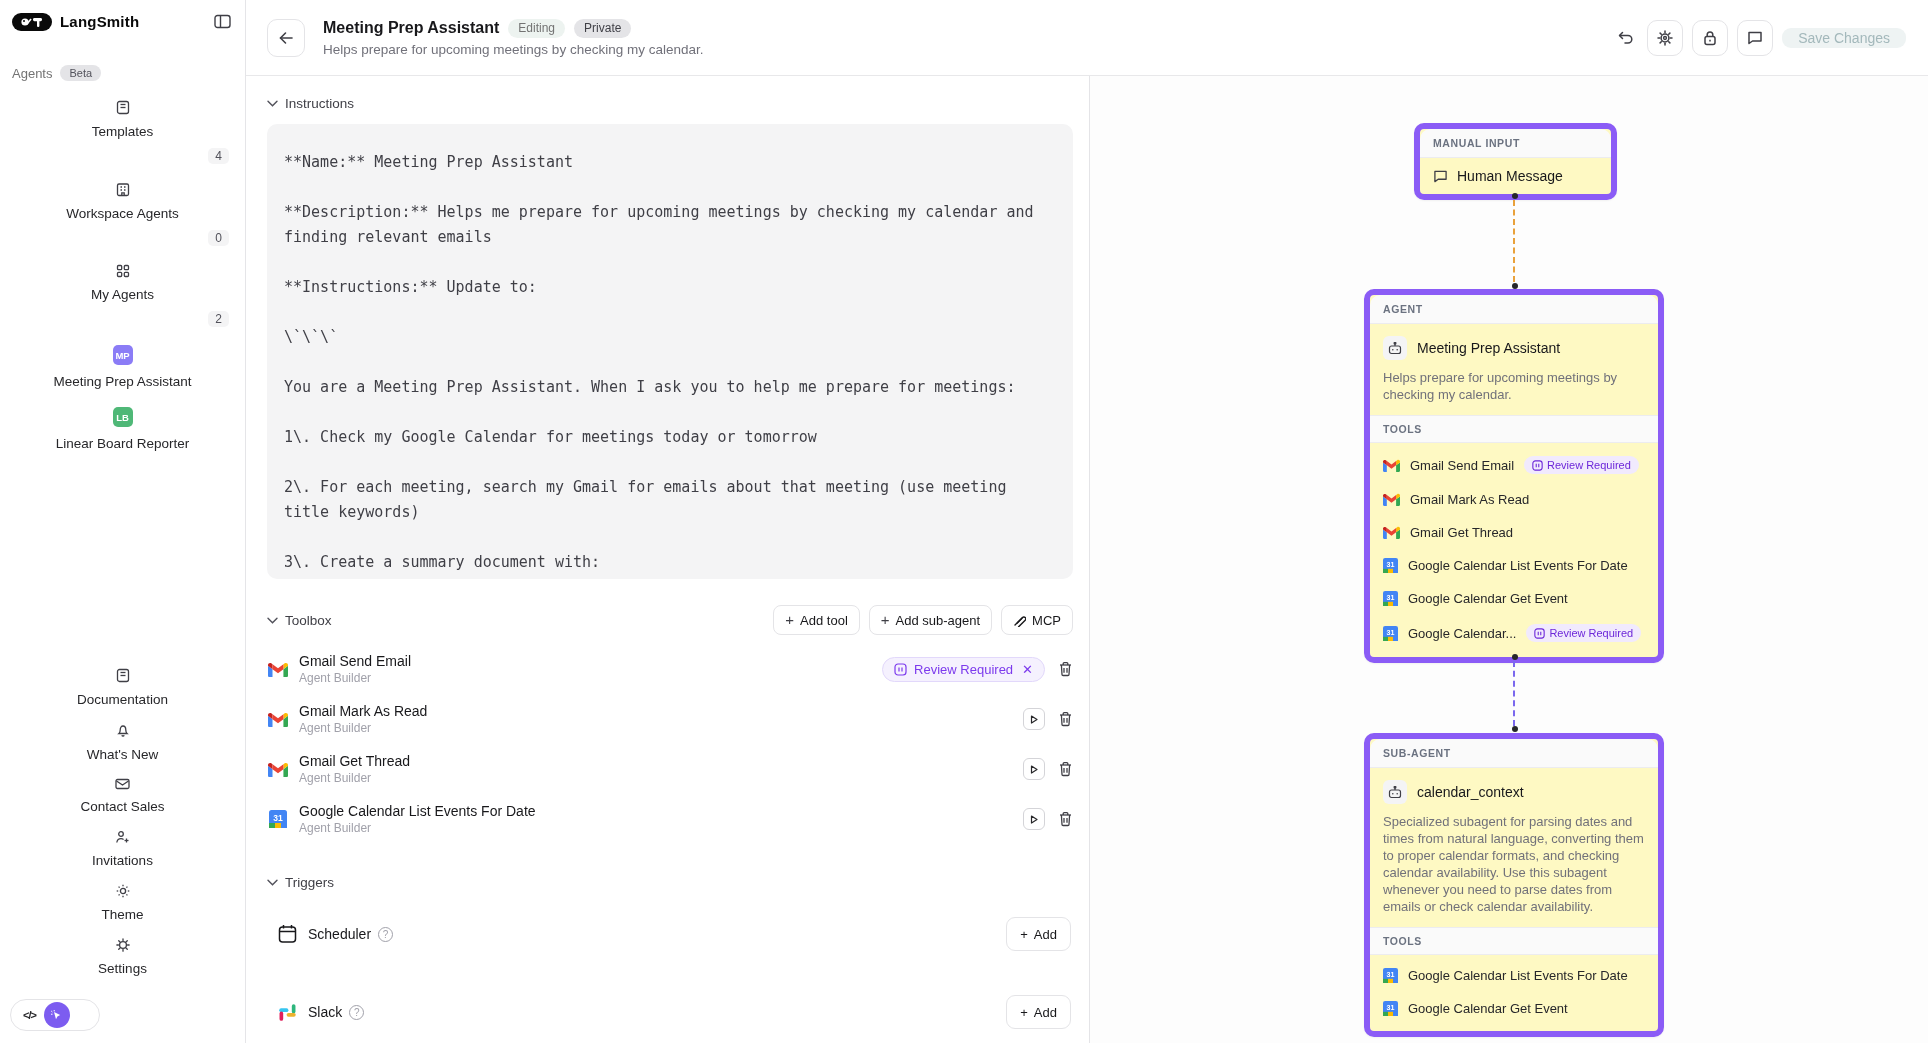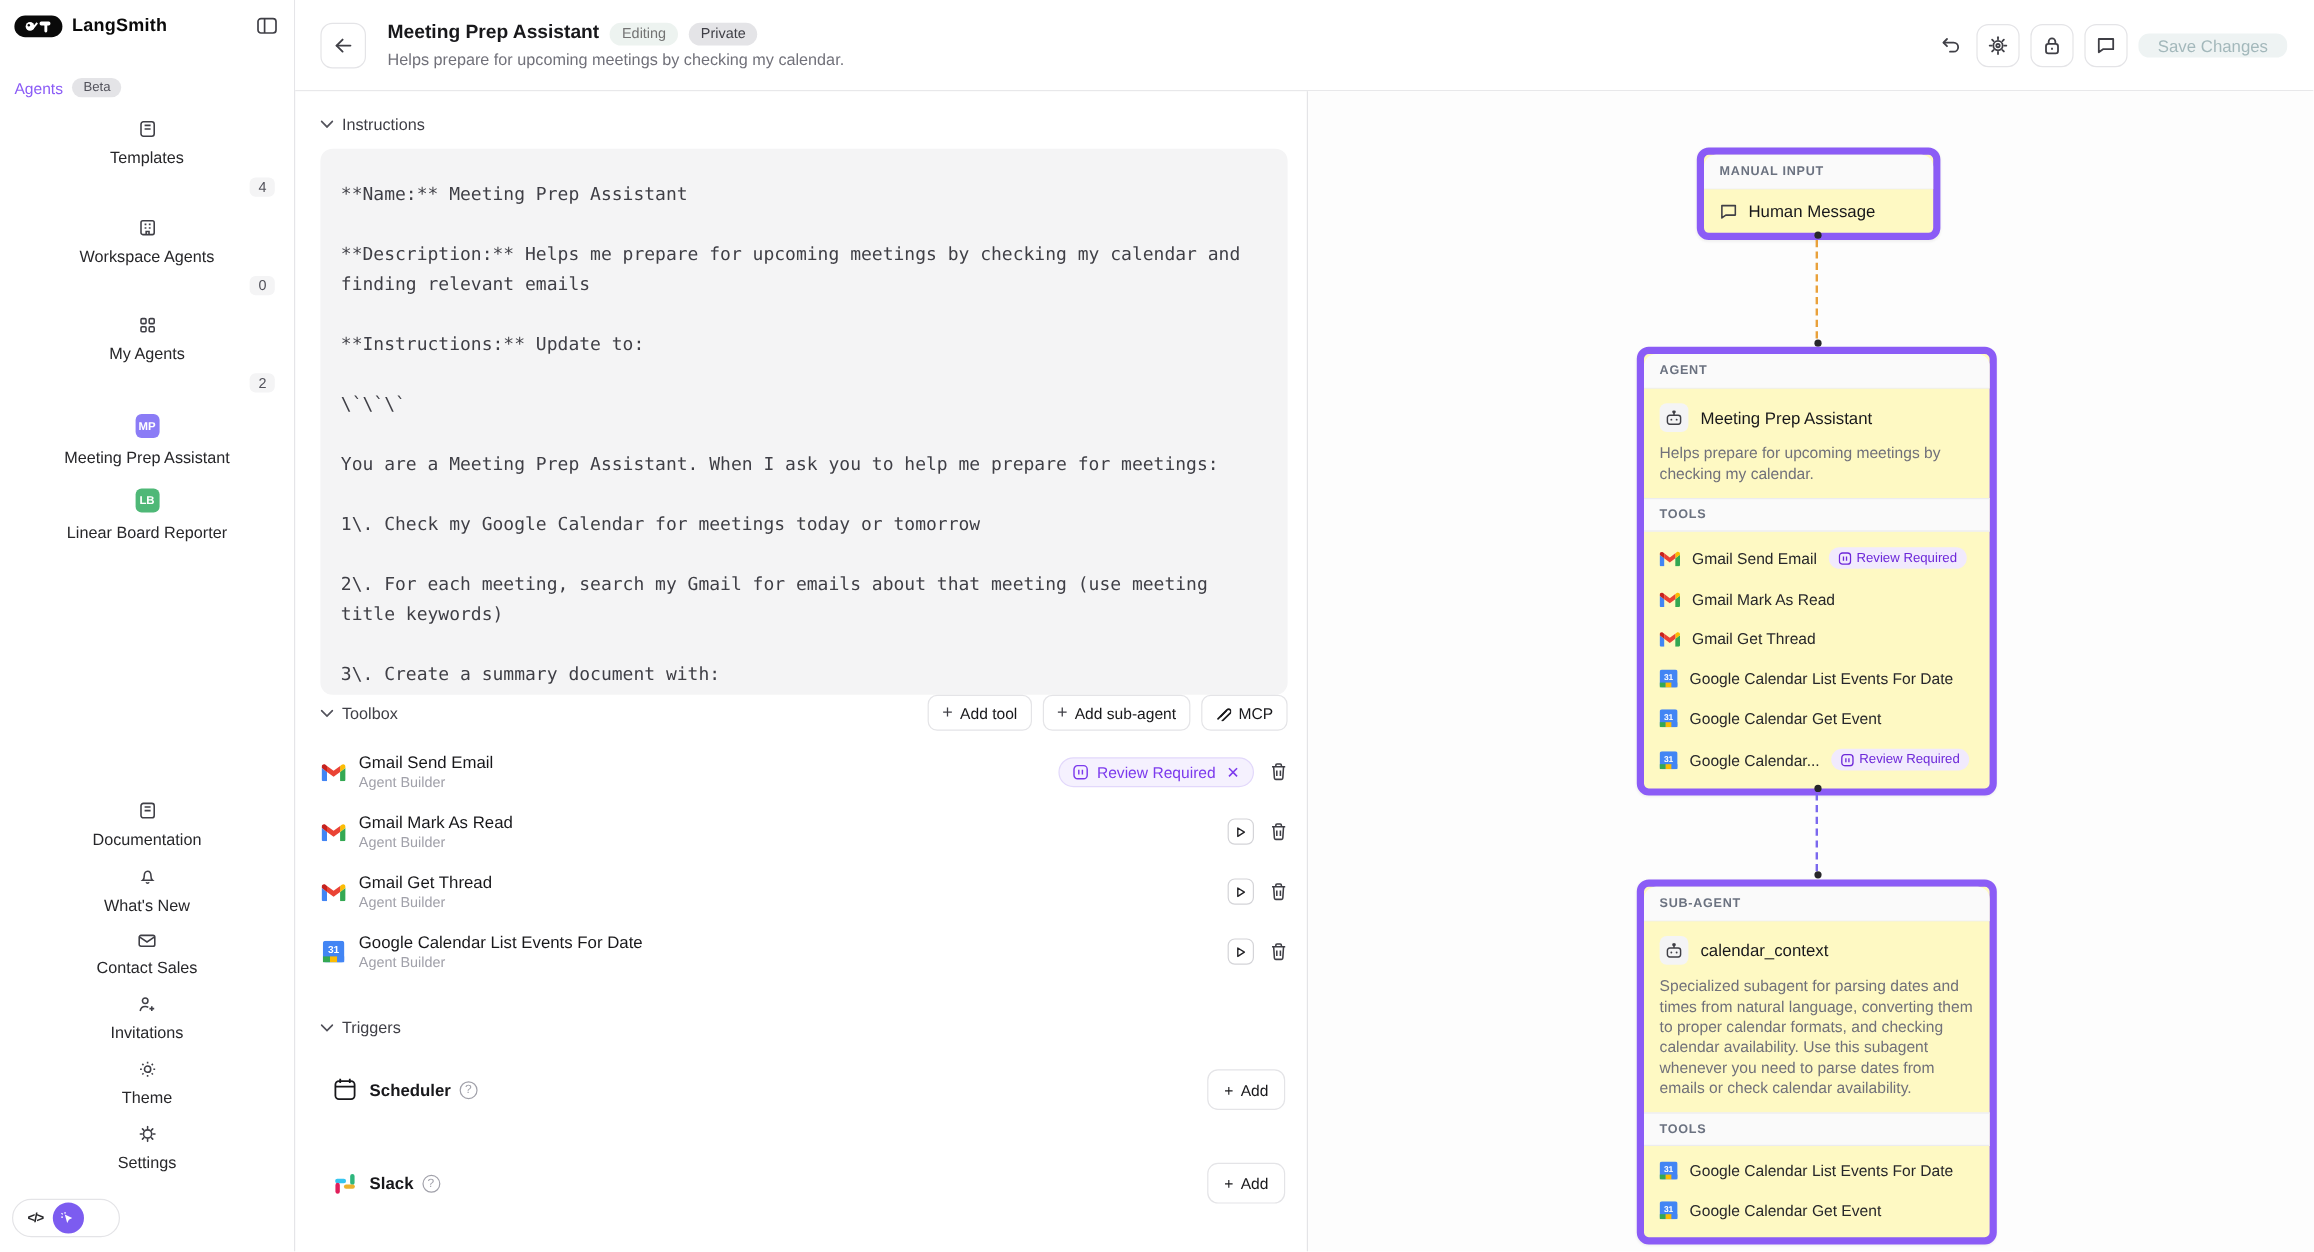--- a/index.html
+++ b/index.html
@@ -7,21 +7,21 @@
   body { font-family:"Liberation Sans", sans-serif; background:#fff; color:#18181b; display:flex; }
   svg { display:block; }
 
   
   .sidebar { width:246px; min-width:246px; height:100%; border-right:1px solid #e5e5e8; display:flex; flex-direction:column; padding:10px 10px 12px 10px; background:#fff; }
   .brand-row { display:flex; align-items:center; gap:8px; padding:2px 2px 0 2px; }
   .logo-pill { width:40px; height:18px; background:#0a0a0a; border-radius:9px; display:flex; align-items:center; justify-content:center; }
   .brand-name { font-size:15px; font-weight:700; letter-spacing:.2px; color:#0a0a0a; }
   .collapse-btn { margin-left:auto; color:#3f3f46; cursor:pointer; padding:2px; }
   .section-row { display:flex; align-items:center; gap:8px; margin:34px 2px 10px 2px; }
-  .section-title { font-size:13px; color:#8b5cf6; }
+  .section-title { font-size:13px; color:#737373; }
   .beta-badge { font-size:11px; color:#52525b; background:#e4e4e7; border-radius:9px; padding:2px 9px; }
   .side-item { display:flex; align-items:center; gap:9px; padding:7px 6px; border-radius:8px; font-size:13.5px; color:#27272a; cursor:pointer; margin:2px 0;flex-direction:column; }
   .side-item .ico { width:16px; color:#3f3f46; display:flex; justify-content:center; }
   .count-badge { margin-left:auto; background:#f4f4f5; color:#52525b; font-size:12px; border-radius:5px; padding:1px 7px; }
   .avatar { width:20px; height:20px; border-radius:5px; color:#fff; font-size:9.5px; font-weight:700; display:flex; align-items:center; justify-content:center; }
   .avatar.mp { background:#8b7cf6; }
   .avatar.lb { background:#4fb877; }
   .side-footer { margin-top:auto; }
   .bottom-pill { margin-top:16px; width:90px; height:32px; border:1px solid #e4e4e7; border-radius:17px; display:flex; align-items:center; gap:8px; padding:0 3px 0 12px; }
   .code-glyph { font-size:11px; font-weight:700; color:#27272a; letter-spacing:-1px; cursor:pointer; }
@@ -44,39 +44,39 @@
   .save-btn { height:20px; padding:0 16px; border:none; border-radius:9px; background:#eef3f3; color:#a3b8bb; font-size:14px; font-weight:500; cursor:default; }
 
   .content-row { flex:1; display:flex; min-height:0; }
 
   
   .editor { width:843px; min-width:843px; padding:20px 16px 0 21px; overflow:hidden; }
   .sec-head { display:flex; align-items:center; gap:7px; font-size:13.5px; font-weight:500; color:#3f3f46; }
   .sec-head .chev { color:#52525b; cursor:pointer; }
   .instructions-block { margin-top:13px; background:#f4f4f5; border-radius:10px; padding:26px 17px 4px 17px; }
   .instructions-block pre { font-family:"DejaVu Sans Mono","Liberation Mono",monospace; font-size:15px; line-height:25px; color:#3f3f46; white-space:pre-wrap; word-break:break-word; }
-  .toolbox-head { }
+  .toolbox-head { margin-top:26px; }
   .toolbox-head .btns { margin-left:auto; display:flex; gap:9px; }
   .tb-btn { height:30px; border:1px solid #e4e4e7; border-radius:8px; background:#fff; display:flex; align-items:center; gap:6px; padding:0 11px; font-size:13px; color:#18181b; cursor:pointer; font-weight:400; }
   .tb-btn .plus { font-size:15px; color:#3f3f46; margin-top:-1px; }
   .tool-list { margin-top:14px; }
   .tool-row { display:flex; align-items:center; height:40px; margin-bottom:10px; }
   .tool-ic { width:22px; display:flex; justify-content:center; }
   .tool-meta { margin-left:10px; }
   .tool-name { font-size:14px; color:#18181b; }
   .tool-src { font-size:12px; color:#a1a1aa; margin-top:2px; }
   .tool-ctrls { margin-left:auto; display:flex; align-items:center; gap:13px; }
   .rr-pill { display:flex; align-items:center; gap:7px; border:1px solid #e2d8fb; background:#f5f1fe; color:#7c3aed; border-radius:15px; padding:4px 11px; font-size:13px; }
   .rr-pill .x { cursor:pointer; font-size:13px; color:#7c3aed; padding-left:2px; }
   .play-btn { width:22px; height:22px; border:1px solid #d4d4d8; border-radius:6px; background:#fff; display:flex; align-items:center; justify-content:center; cursor:pointer; color:#27272a; }
   .trash-btn { color:#3f3f46; cursor:pointer; display:flex; }
   .triggers-head { margin-top:36px; }
   .trigger-row { display:flex; align-items:center; height:36px; margin-top:26px; padding-left:11px; }
   .trigger-row.slack { margin-top:42px; }
-  .trigger-name { font-size:14px; font-weight:700; color:#18181b; margin-left:11px; }
+  .trigger-name { font-size:14px; font-weight:400; color:#18181b; margin-left:11px; }
   .help-dot { width:15px; height:15px; border:1px solid #a1a1aa; border-radius:50%; color:#a1a1aa; font-size:10px; display:flex; align-items:center; justify-content:center; margin-left:7px; }
   .add-btn { margin-left:auto; margin-right:2px; height:34px; border:1px solid #e4e4e7; border-radius:9px; background:#fff; display:flex; align-items:center; gap:6px; padding:0 13px; font-size:13px; color:#18181b; cursor:pointer; }
 
   
   .viz { flex:1; border-left:1px solid #e4e4e7; display:flex; flex-direction:column; min-width:0; }
   .tabbar { height:40px; background:#fafafa; border-bottom:1px solid #e8e8ea; display:flex; align-items:flex-end; gap:26px; padding:0 21px; }
   .tab { font-size:14px; color:#52525b; padding-bottom:10px; cursor:pointer; border-bottom:2px solid transparent; margin-bottom:-1px; }
   .tab.active { color:#18181b; font-weight:500; border-bottom:2px solid #18181b; }
   .canvas { flex:1; position:relative; background:#fdfdfd; overflow:hidden; }
   .node { position:absolute; background:#fef9c3; border:6px solid #8b5cf6; border-radius:10px; box-shadow:0 1px 2px rgba(0,0,0,.05); }

